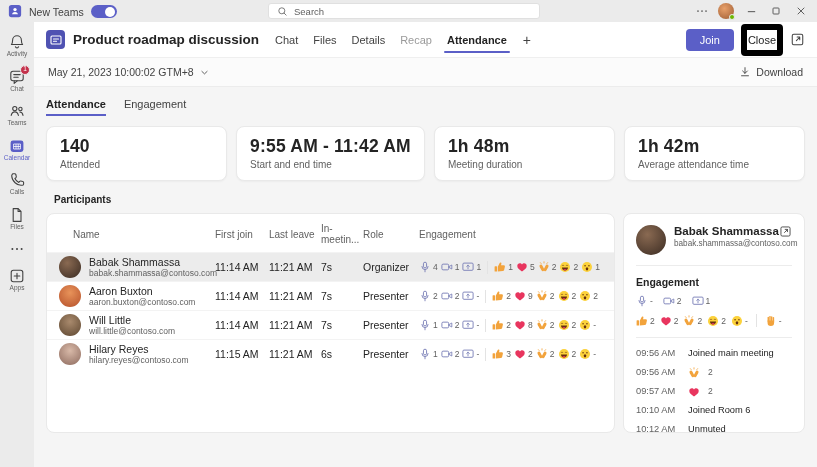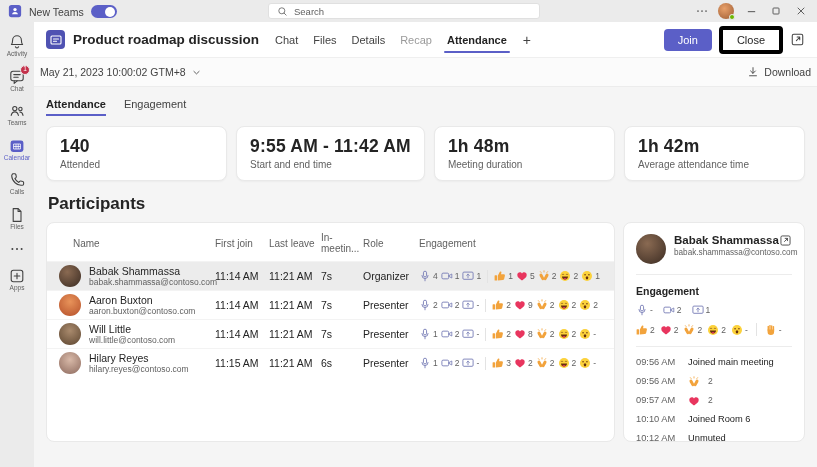--- a/index.html
+++ b/index.html
@@ -30,36 +30,36 @@
   .mh-icon{width:19px;height:19px;border-radius:4px;background:#4f52b2;display:flex;align-items:center;justify-content:center;margin-right:8px;flex:none}
   .mh-title{font-size:13.5px;font-weight:700;white-space:nowrap}
   .mh-tabs{display:flex;gap:15px;margin-left:16px;align-items:center;height:100%}
   .mh-tab{font-size:11px;color:#424242;cursor:pointer;height:100%;display:flex;align-items:center;position:relative;white-space:nowrap}
   .mh-tab.dim{color:#9a9a9a}
   .mh-tab.active{font-weight:700;color:#242424}
   .mh-tab.active::after{content:"";position:absolute;left:-3px;right:-3px;bottom:4px;height:2.5px;border-radius:2px;background:#5b5fc7}
   .mh-add{font-size:14px;color:#424242;cursor:pointer;margin-left:1px}
   .mh-actions{margin-left:auto;display:flex;align-items:center;gap:7px}
   .btn-join{background:#5b5fc7;color:#fff;border:none;border-radius:4px;font-size:11px;padding:5px 14px;font-family:inherit;cursor:pointer}
-  .btn-close{background:#fff;color:#242424;border:4px solid #000000;border-radius:4px;font-size:11px;padding:4px 14px;font-family:inherit;cursor:pointer}
+  .btn-close{background:#fff;color:#242424;border:6px solid #000000;border-radius:4px;font-size:11px;padding:4px 1px;font-family:inherit;cursor:pointer}
   .popout{color:#424242;cursor:pointer}
   
-  .session-bar{height:29px;flex:none;background:#fbfbfb;display:flex;align-items:center;padding:0 6px;border-bottom:1px solid #ececec}
+  .session-bar{height:29px;flex:none;background:#fbfbfb;display:flex;align-items:center;padding:0 14px;border-bottom:1px solid #ececec}
   .session-date{display:flex;align-items:center;gap:5px;font-size:10.5px;color:#424242;cursor:pointer}
   .download{margin-left:auto;display:flex;align-items:center;gap:5px;font-size:10.5px;color:#424242;cursor:pointer}
   
   .content{flex:1;padding:9px 12px 0;overflow:hidden}
   .report-tabs{display:flex;gap:18px;margin:2px 0 10px}
   .rt{font-size:11px;color:#424242;padding-bottom:4px;cursor:pointer}
   .rt.active{font-weight:700;color:#242424;border-bottom:2.5px solid #5b5fc7}
   .cards{display:flex;gap:9px}
   .card{flex:1;background:#fff;border:1px solid #e9e9e9;border-radius:8px;padding:9px 13px 10px;box-shadow:0 1px 2px rgba(0,0,0,.04)}
   .card-value{font-size:17.5px;font-weight:700;letter-spacing:.2px;white-space:nowrap}
   .card-label{font-size:10px;color:#616161;margin-top:2px}
-  .ptitle{font-size:17px;font-weight:700;margin:13px 2px 8px}
+  .ptitle{font-size:10px;font-weight:700;margin:13px 8px 8px}
   .body-row{display:flex;gap:8px;height:220px}
   
   .table-card{flex:1;background:#fff;border:1px solid #e9e9e9;border-radius:8px;overflow:hidden;min-width:0}
   .thead{display:flex;align-items:center;padding:9px 12px 7px;font-size:10px;color:#616161}
   .col{flex:none}
   .col.name{width:156px;display:flex;align-items:center;min-width:0}
   .thead .col.name{padding-left:14px}
   .col.fj{width:54px}.col.ll{width:52px}.col.im{width:42px}.col.role{width:56px}
   .col.eng{flex:1;display:flex;align-items:center;gap:3px;min-width:0;overflow:hidden}
   .trow{display:flex;align-items:center;padding:0 12px;border-top:1px solid #f3f3f3;height:29px;cursor:pointer}

